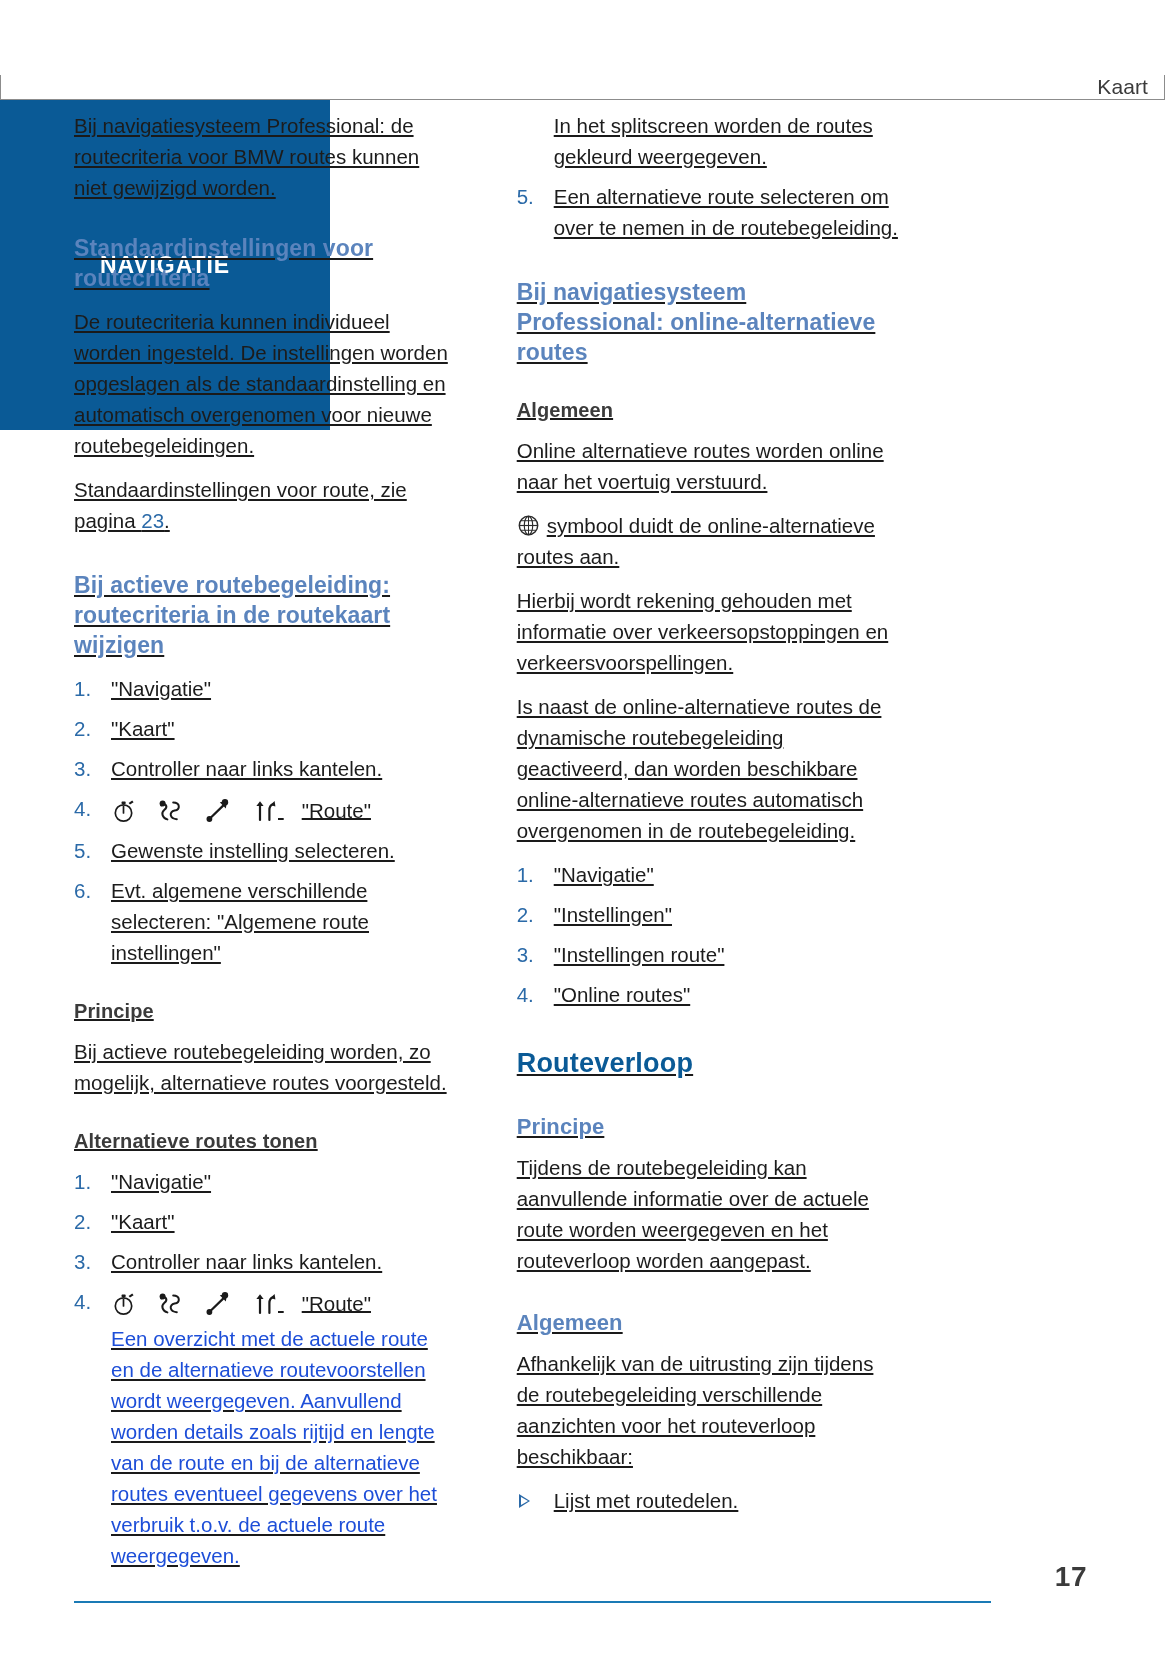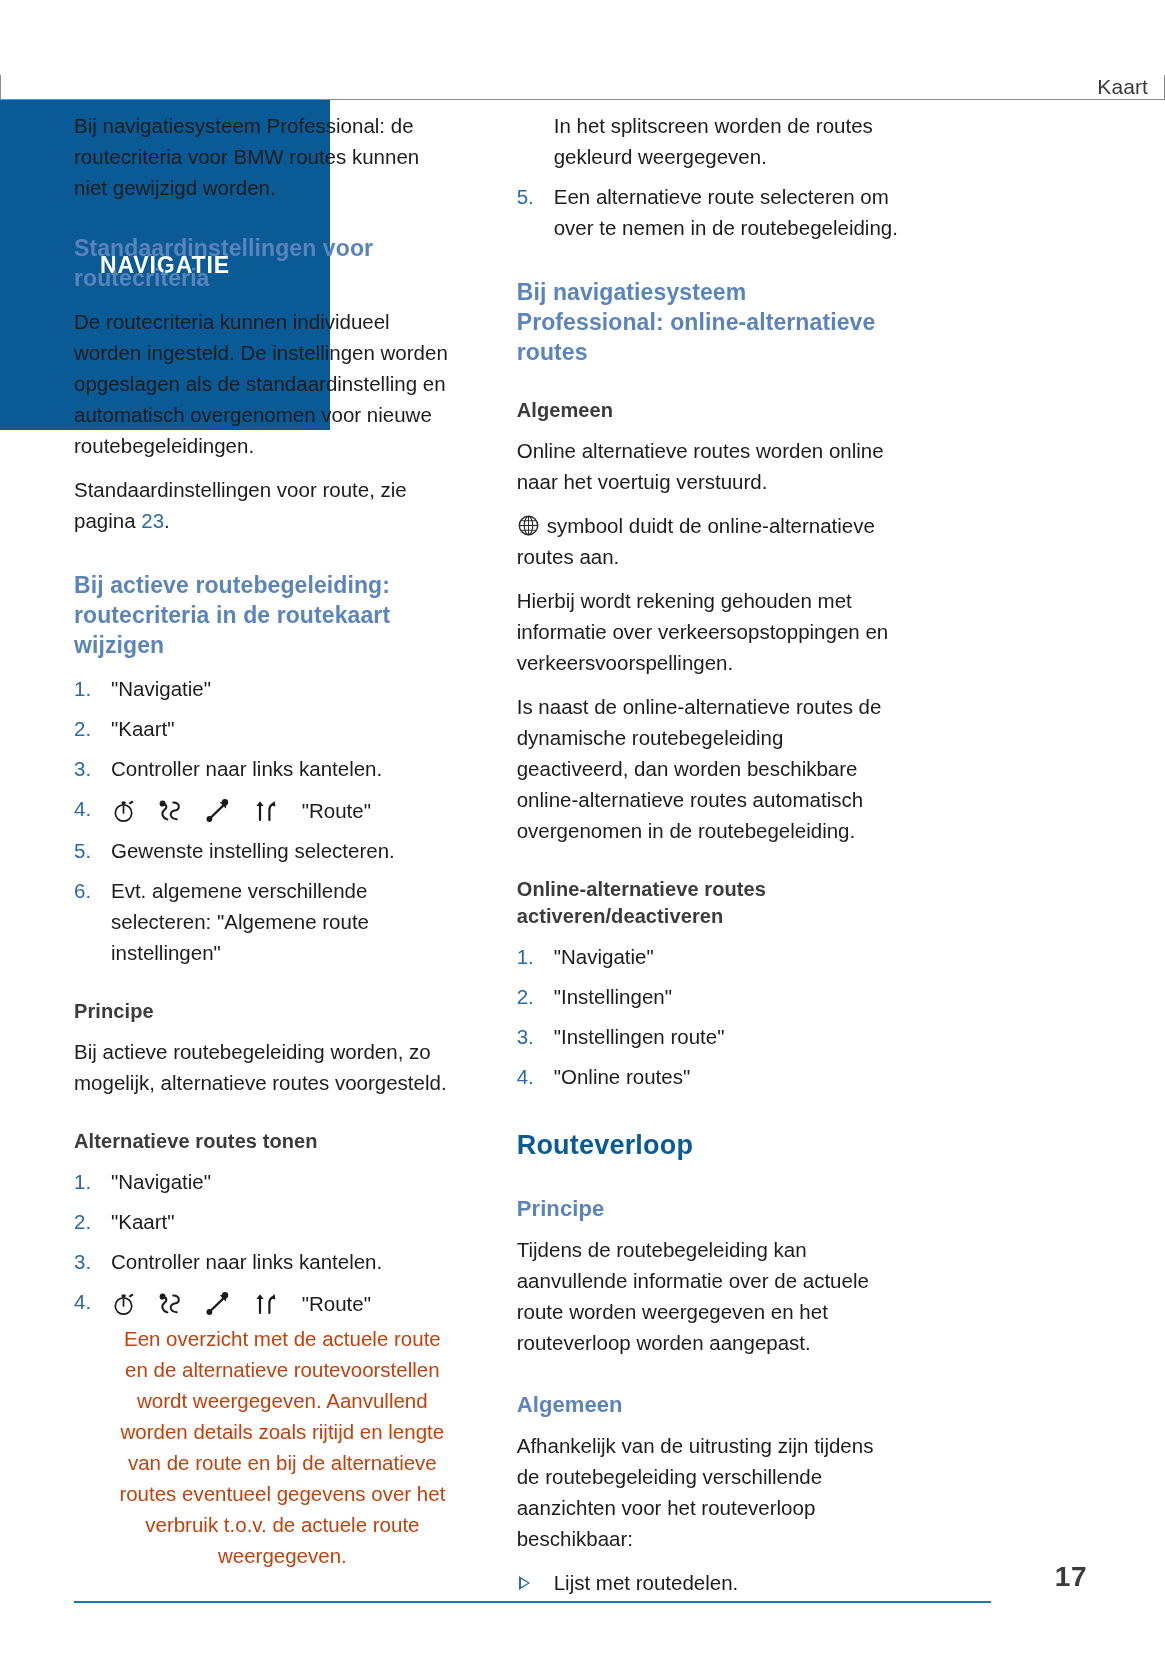--- a/index.html
+++ b/index.html
@@ -76,20 +76,21 @@
   }
 
   
   .content {
     position: absolute;
     top: 110px;
     left: 0;
     width: 976px;
     display: flex;
     gap: 16px;
+    text-decoration: underline;
   }
   .col {
     box-sizing: border-box;
   }
   .col-left {
     width: 586px;
     padding-left: 74px;
     padding-right: 30px;
   }
   .col-right {
@@ -168,22 +169,21 @@
     width: 30px;
     color: #2b6aa8;
     font-size: 20.5px;
     line-height: 31px;
   }
 
   .sub-para {
     margin: 4px 0 13px 0;
     font-size: 20.5px;
     line-height: 31px;
-    color: #c2410c;
-    text-align: center;
+    color: #1d4ed8;
   }
 
   
   ul.tri-list {
     list-style: none;
     margin: 12px 0 0 0;
     padding: 0;
   }
   ul.tri-list > li {
     position: relative;
@@ -450,21 +450,20 @@
             <line x1="2.4" y1="12" x2="21.6" y2="12" stroke="#2b2b2b" stroke-width="1.2"></line>
             <line x1="4.0" y1="7.0" x2="20.0" y2="7.0" stroke="#2b2b2b" stroke-width="1.0"></line>
             <line x1="4.0" y1="17.0" x2="20.0" y2="17.0" stroke="#2b2b2b" stroke-width="1.0"></line>
             <line x1="12" y1="2.4" x2="12" y2="21.6" stroke="#2b2b2b" stroke-width="1.1"></line>
           </svg></span><span>symbool duidt de online-alternatieve routes aan.</span></p>
 
     <p class="body-text">Hierbij wordt rekening gehouden met informatie over verkeersopstoppingen en verkeersvoorspellingen.</p>
 
     <p class="body-text">Is naast de online-alternatieve routes de dynamische routebegeleiding geactiveerd, dan worden beschikbare online-alternatieve routes automatisch overgenomen in de routebegeleiding.</p>
 
-    <h3 class="h-gray-bold">Online-alternatieve routes activeren/deactiveren</h3>
 
     <ol class="steps">
       <li>
         <span class="step-num">1.</span>
         <span>"Navigatie"</span>
       </li>
       <li>
         <span class="step-num">2.</span>
         <span>"Instellingen"</span>
       </li>

